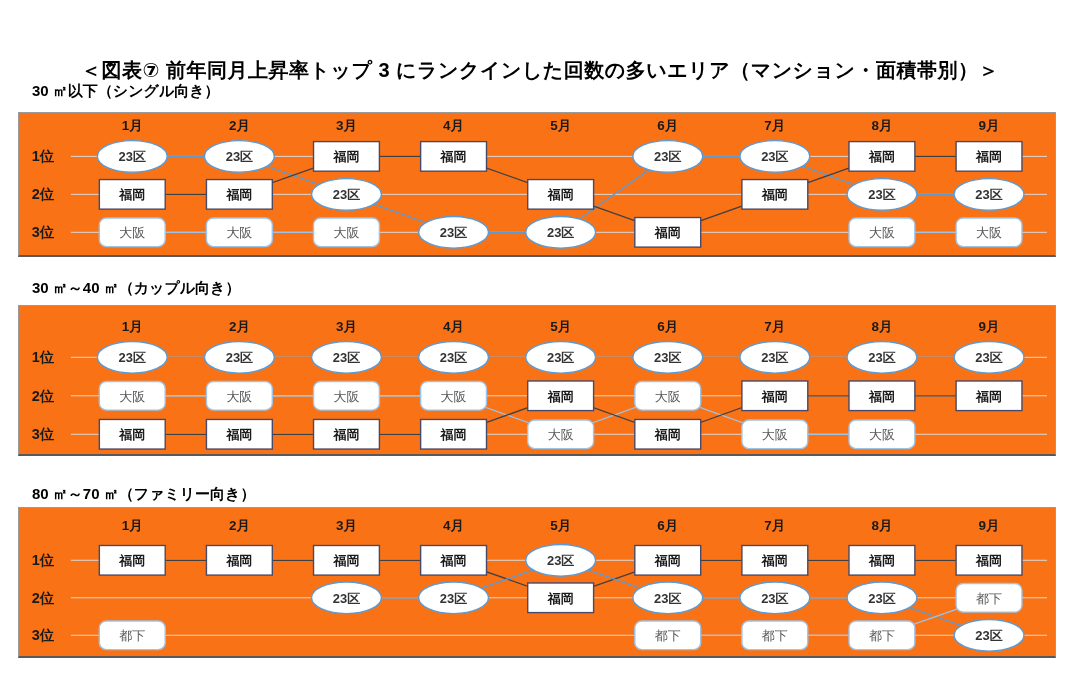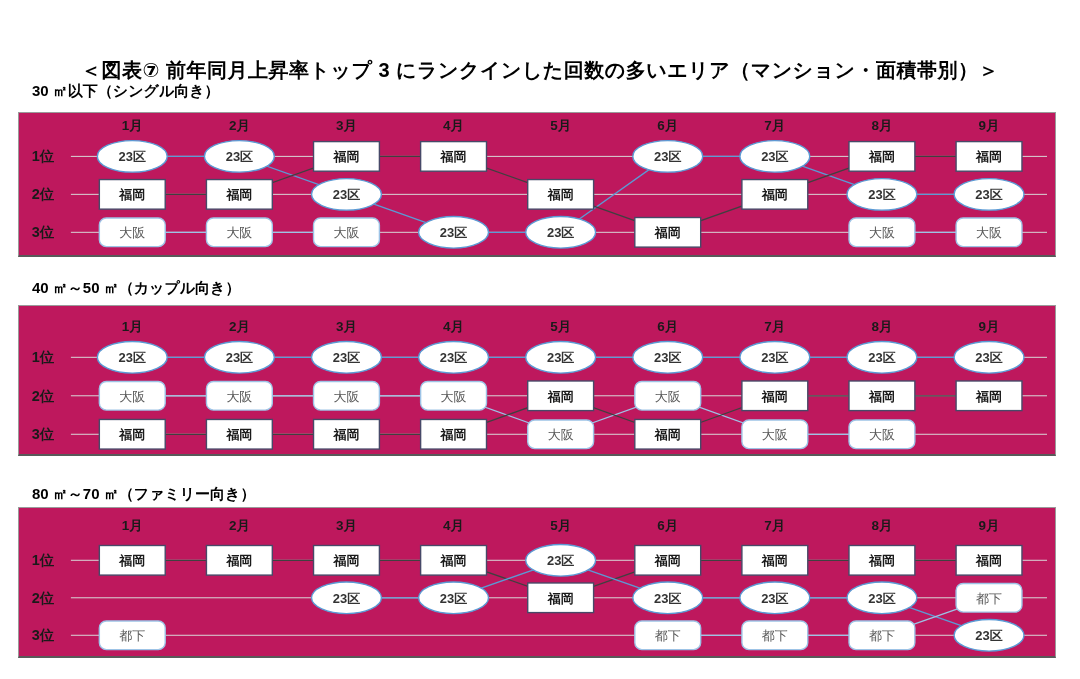--- a/index.html
+++ b/index.html
@@ -11,21 +11,21 @@
     position:absolute;top:16px;left:0;width:1080px;text-align:center;
     font-size:20px;font-weight:bold;color:#000;letter-spacing:0.5px;white-space:nowrap;margin-top:41px;
   }
   .sec-h{
     position:absolute;left:20px;margin:12px;font-size:15px;font-weight:bold;color:#000;white-space:nowrap;
   }
   .sec-h.s1{top:70px}
   .sec-h.s2{top:267px}
   .sec-h.s3{top:473px}
   .panel{
-    position:absolute;left:18px;width:1038px;background:#be185d;box-sizing:border-box;
+    position:absolute;left:18px;width:1038px;background:#f97316;box-sizing:border-box;
     border:1px solid #9a9a9a;border-bottom:2px solid #595959;
   }
   .panel.p1{top:112px;height:145px}
   .panel.p2{top:305px;height:151px}
   .panel.p3{top:507px;height:151px}
   .panel svg{display:block;width:100%;height:100%}
 </style>
 </head>
 <body>
 
@@ -110,21 +110,21 @@
       <text x="220.8" y="125.8" text-anchor="middle" font-size="13" font-weight="normal" fill="#595959">大阪</text>
       <rect x="295.1" y="106.5" width="66" height="29" rx="7" ry="7" fill="#fff" stroke="#9DC3E6" stroke-width="1.4"></rect>
       <text x="328.1" y="125.8" text-anchor="middle" font-size="13" font-weight="normal" fill="#595959">大阪</text>
       <rect x="831.6" y="106.5" width="66" height="29" rx="7" ry="7" fill="#fff" stroke="#9DC3E6" stroke-width="1.4"></rect>
       <text x="864.6" y="125.8" text-anchor="middle" font-size="13" font-weight="normal" fill="#595959">大阪</text>
       <rect x="938.9" y="106.5" width="66" height="29" rx="7" ry="7" fill="#fff" stroke="#9DC3E6" stroke-width="1.4"></rect>
       <text x="971.9" y="125.8" text-anchor="middle" font-size="13" font-weight="normal" fill="#595959">大阪</text>
     </svg>
 </div>
 
-<h2 class="sec-h s2">40 ㎡～50 ㎡（カップル向き）</h2>
+<h2 class="sec-h s2">30 ㎡～40 ㎡（カップル向き）</h2>
 <div class="panel p2">
   <svg preserveAspectRatio="none" viewBox="0 0 1038 150">
       <line x1="52" y1="52" x2="1030" y2="52" stroke="#D9D9D9" stroke-width="1"></line>
       <line x1="52" y1="91" x2="1030" y2="91" stroke="#D9D9D9" stroke-width="1"></line>
       <line x1="52" y1="130" x2="1030" y2="130" stroke="#D9D9D9" stroke-width="1"></line>
       <text x="113.5" y="25" text-anchor="middle" font-size="13.5" font-weight="bold" fill="#1a1a1a">1月</text>
       <text x="220.8" y="25" text-anchor="middle" font-size="13.5" font-weight="bold" fill="#1a1a1a">2月</text>
       <text x="328.1" y="25" text-anchor="middle" font-size="13.5" font-weight="bold" fill="#1a1a1a">3月</text>
       <text x="435.4" y="25" text-anchor="middle" font-size="13.5" font-weight="bold" fill="#1a1a1a">4月</text>
       <text x="542.7" y="25" text-anchor="middle" font-size="13.5" font-weight="bold" fill="#1a1a1a">5月</text>

